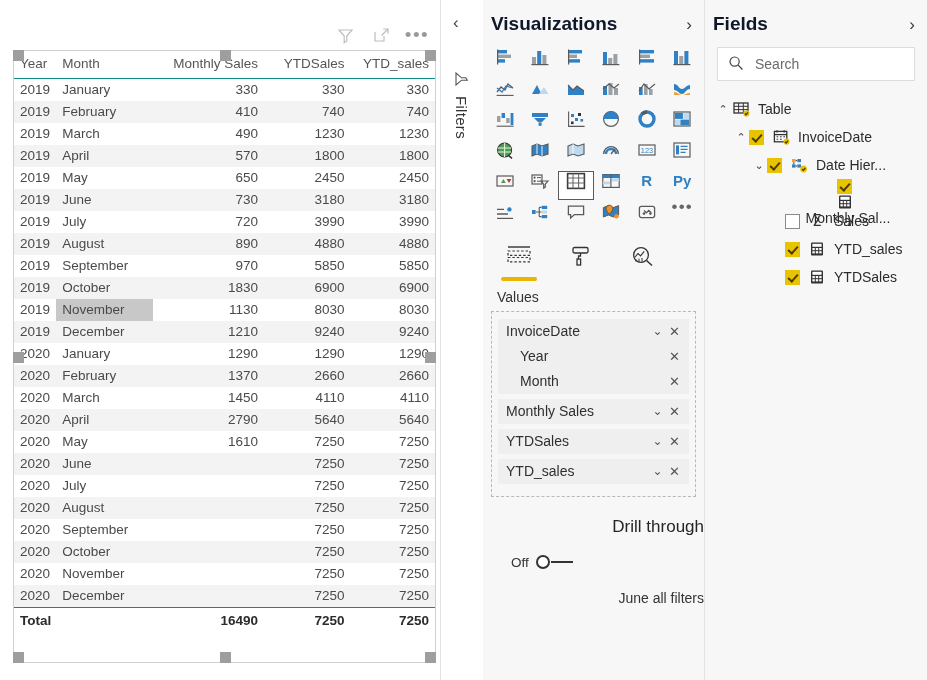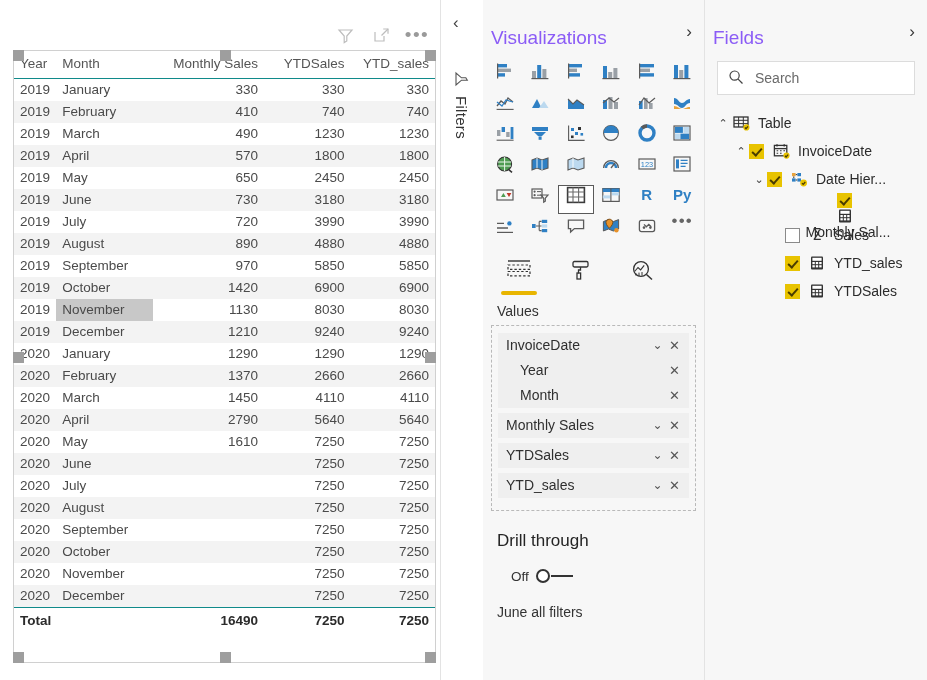--- a/index.html
+++ b/index.html
@@ -63,21 +63,21 @@
     position:absolute;left:12px;top:96px;
     writing-mode:vertical-rl;font-size:15px;color:#333333;letter-spacing:.3px;
   }
 
   
   #viz-pane{
     position:absolute;left:483px;top:0;width:222px;height:680px;
     background:#f7f7f7;border-right:1px solid #e3e3e3;box-sizing:border-box;
   }
   .pane-head{display:flex;align-items:center;justify-content:space-between;padding:13px 12px 10px 8px;}
-  .pane-title{font-size:19px;color:#8b5cf6;font-weight:normal;margin-top:14px;}
+  .pane-title{font-size:19px;color:#0f172a;font-weight:bold;}
   .chev{font-size:17px;color:#3a3a3a;cursor:pointer;line-height:17px;}
 
   #viz-grid{display:grid;grid-template-columns:repeat(6,1fr);gap:2px 0;padding:2px 4px 4px 4px;}
   .viz-cell{height:29px;display:flex;align-items:flex-start;justify-content:center;cursor:pointer;border:1.4px solid transparent;box-sizing:border-box;}
   .viz-cell.selected{border-color:#5a5a5a;background:#ffffff;}
   .viz-cell svg{display:block;}
   .viz-text{font-weight:bold;font-size:15px;color:#2f80c4;}
   .viz-dots{font-size:17px;color:#666;letter-spacing:1.2px;line-height:8px;}
 
   #format-tabs{display:flex;gap:22px;padding:10px 0 0 16px;align-items:flex-start;}
@@ -88,21 +88,21 @@
   #values-label{padding:8px 0 6px 14px;font-size:14px;color:#333;}
 
   #wells{margin:0 8px;padding:7px 6px;border:1.3px dashed #b9b9b9;background:transparent;}
   .well{background:#efefef;margin-bottom:5px;padding:0;}
   .well-row{display:flex;align-items:center;height:25px;padding:0 6px 0 8px;font-size:14px;color:#2f2f2f;}
   .well-row .nm{flex:1;white-space:nowrap;overflow:hidden;text-overflow:ellipsis;}
   .well-row.child{padding-left:22px;}
   .wicon{width:17px;text-align:center;color:#555;cursor:pointer;font-size:12px;}
   .wicon.x{font-size:13px;}
 
-  #drill{padding:20px 0 0 14px;}
+  #drill{padding:20px 0 0 14px;text-align:right;}
   #drill h3{font-size:17px;font-weight:normal;color:#252525;margin:0 0 18px 0;}
   .drill-lbl{font-size:14px;color:#333;margin-bottom:14px;}
   .toggle-row{display:flex;align-items:center;gap:7px;margin:0 0 20px 14px;}
   .toggle-txt{font-size:13.5px;color:#333;}
   .toggle{width:38px;height:14px;position:relative;cursor:pointer;}
   .toggle .knob{position:absolute;left:0;top:0;width:14px;height:14px;border-radius:50%;border:2.4px solid #333;box-sizing:border-box;background:#fff;}
   .toggle .bar{position:absolute;left:15px;top:6px;width:22px;height:1.6px;background:#333;}
 
   
   #fields-pane{position:absolute;left:705px;top:0;width:222px;height:680px;background:#f7f7f7;box-sizing:border-box;}
@@ -226,21 +226,21 @@
           <tr>
             <td class="ta-l">2019</td>
             <td class="ta-l">September</td>
             <td class="ta-r">970</td>
             <td class="ta-r">5850</td>
             <td class="ta-r">5850</td>
           </tr>
           <tr class="alt">
             <td class="ta-l">2019</td>
             <td class="ta-l">October</td>
-            <td class="ta-r">1420</td>
+            <td class="ta-r">1830</td>
             <td class="ta-r">6900</td>
             <td class="ta-r">6900</td>
           </tr>
           <tr>
             <td class="ta-l">2019</td>
             <td class="ta-l hover-cell">November</td>
             <td class="ta-r">1130</td>
             <td class="ta-r">8030</td>
             <td class="ta-r">8030</td>
           </tr>

